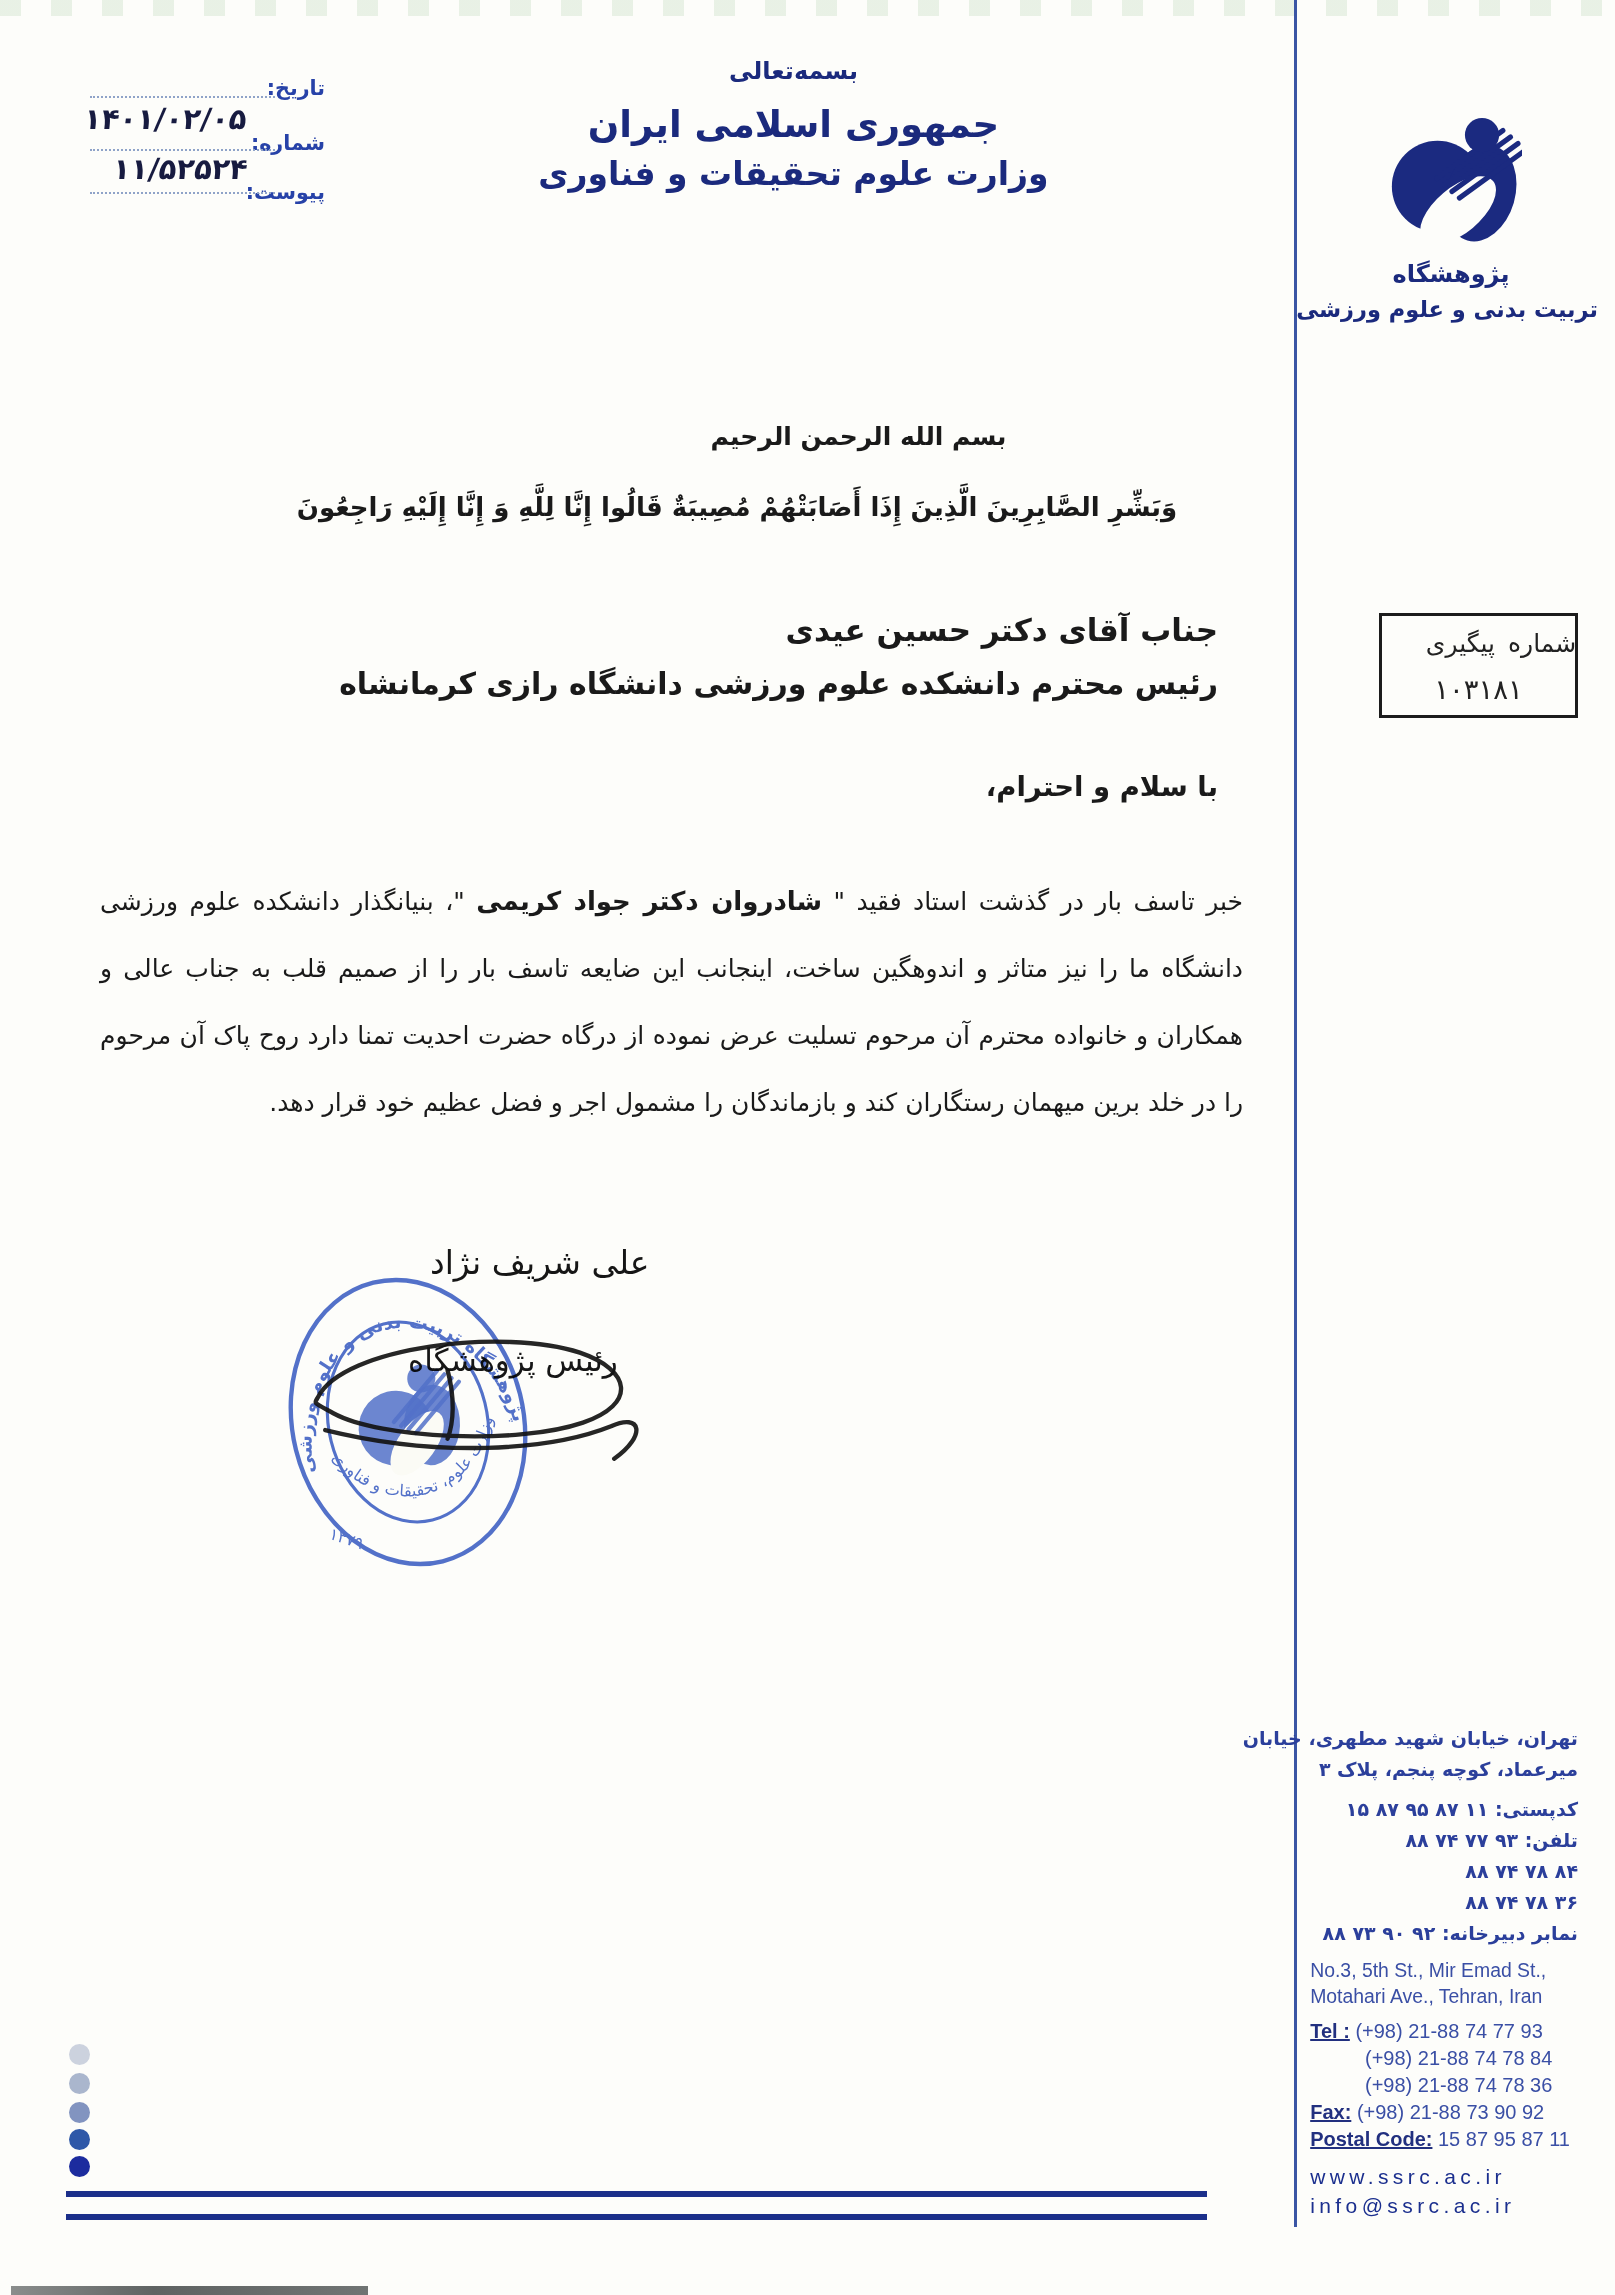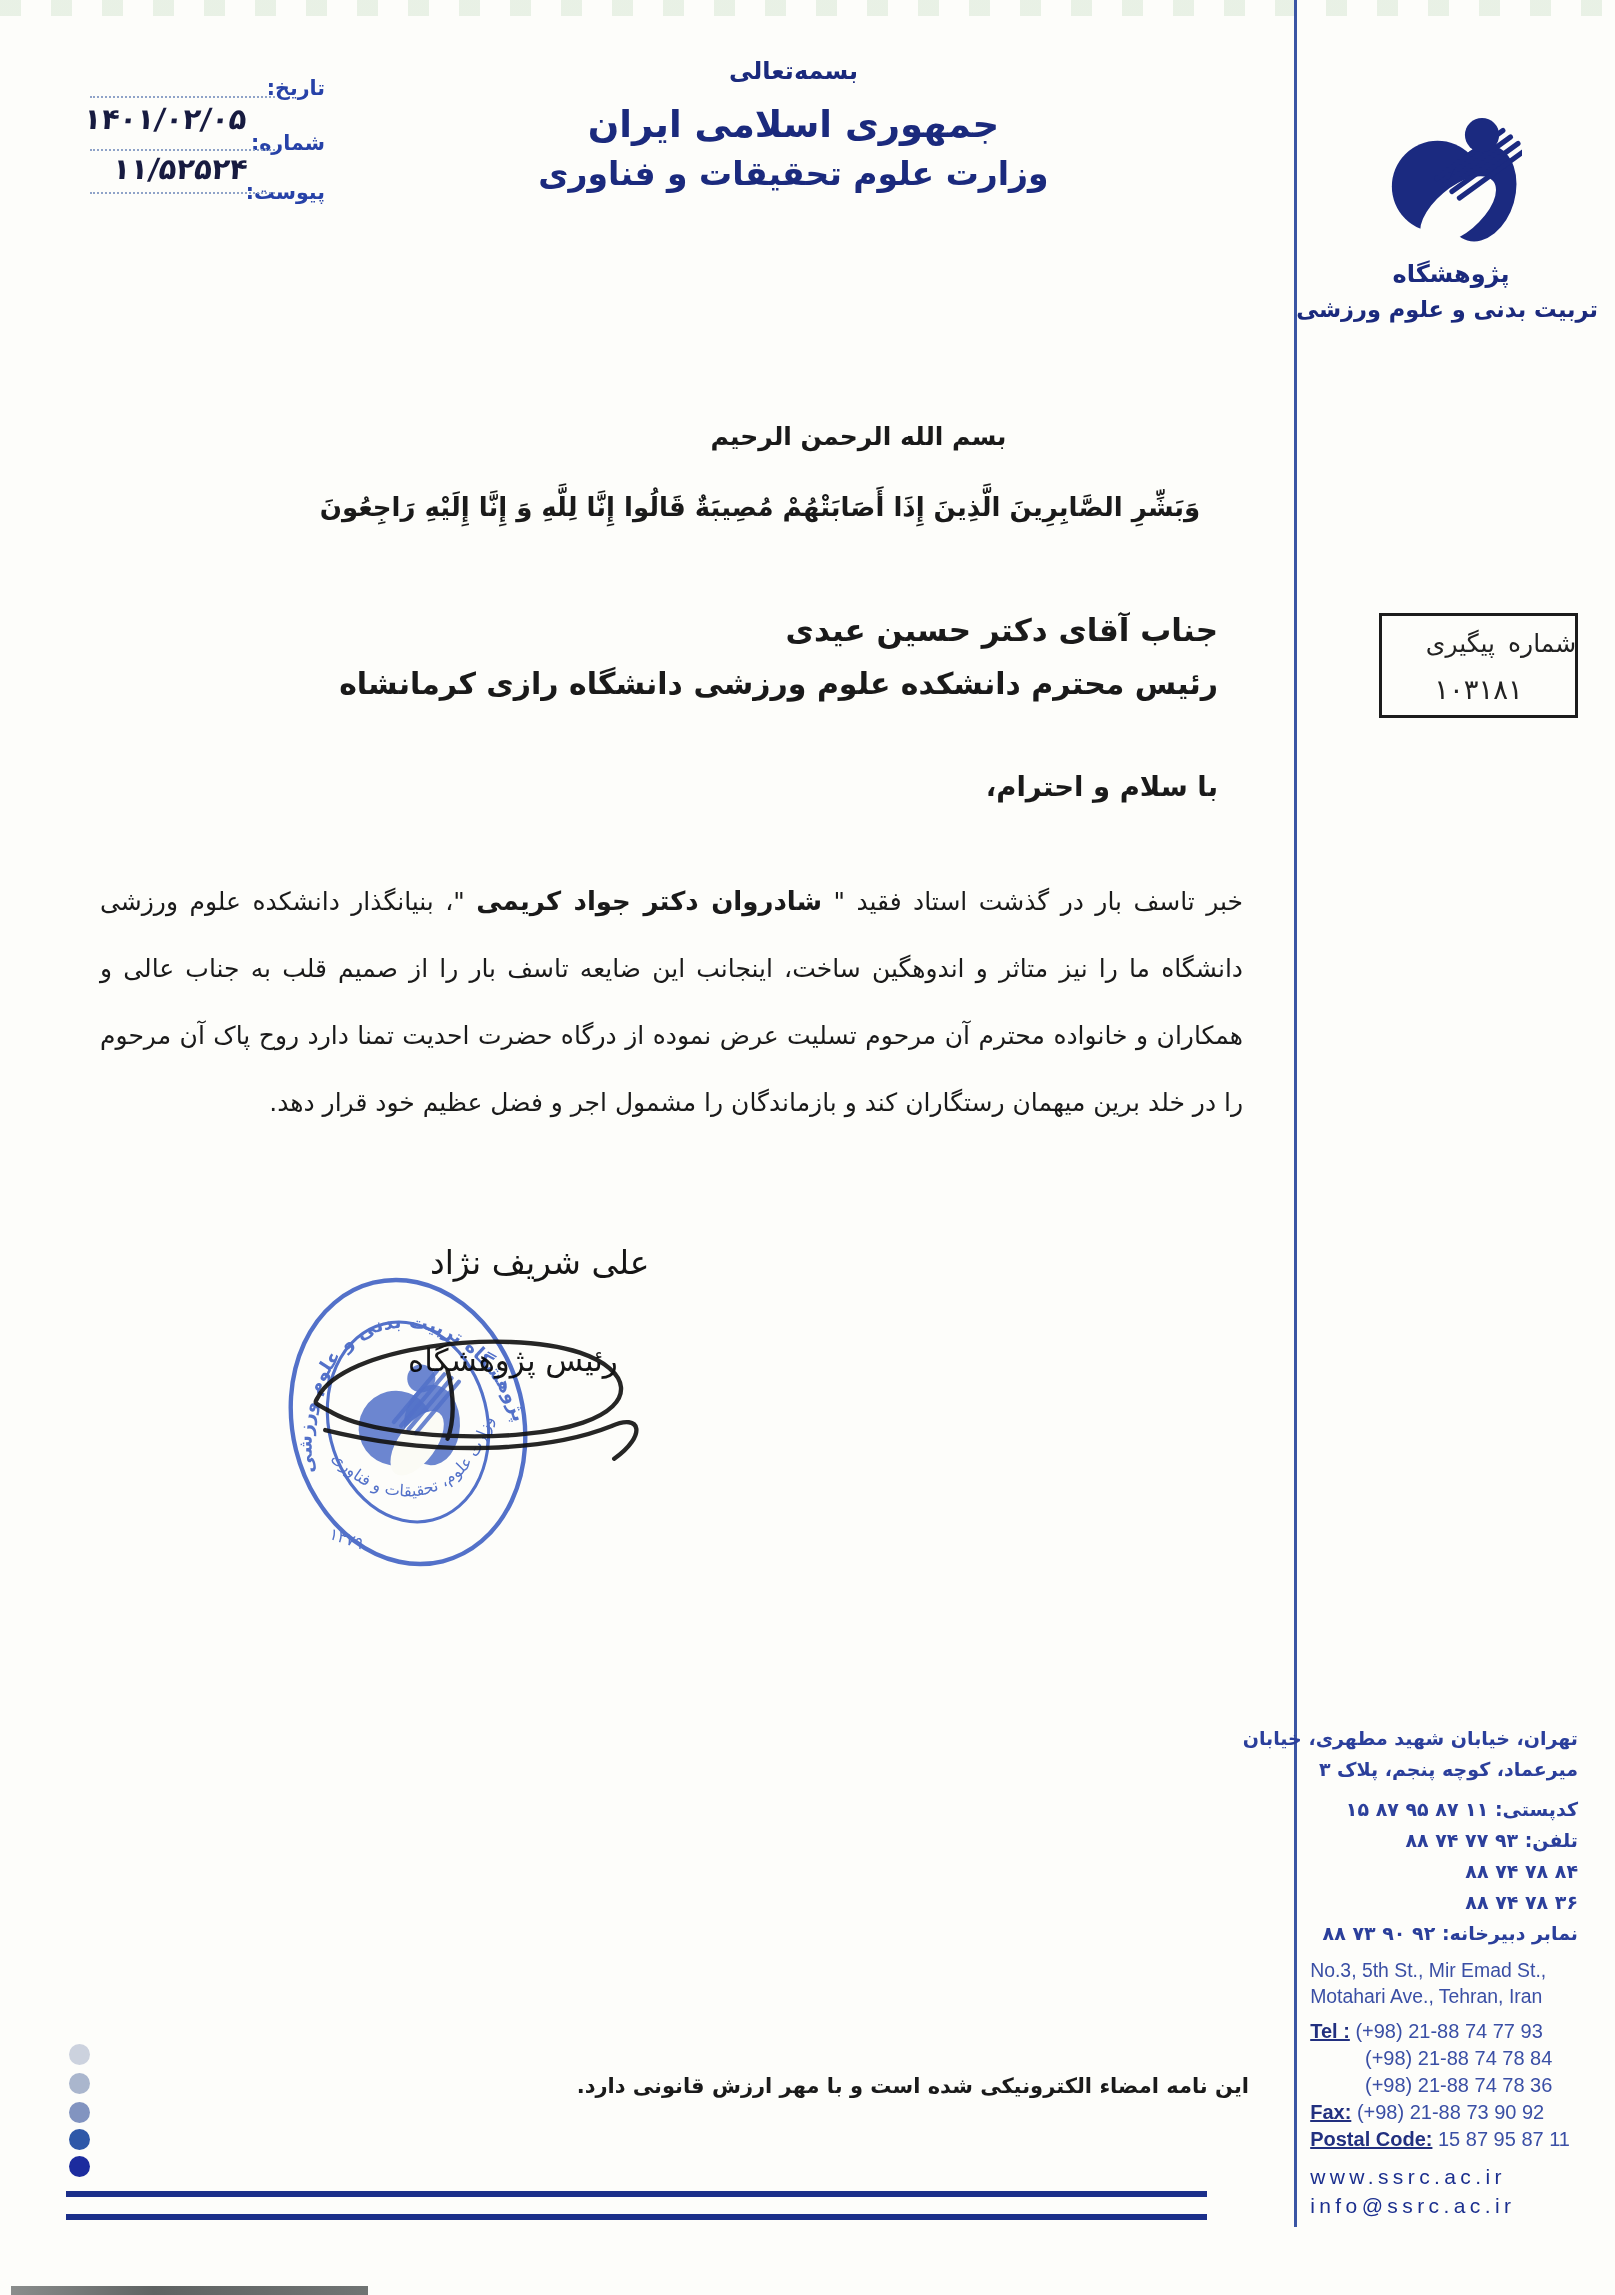--- a/index.html
+++ b/index.html
@@ -43,21 +43,21 @@
   .track-box {
     left:1379px; top:613px; width:199px; height:105px;
     border:3.1px solid #1c1c1c; box-sizing:border-box; padding:12.5px 5px 0 5px;
     color:#222;
   }
   .track-label { text-align:right; font-size:25px; word-spacing:5px; margin-right:-6.2px; white-space:nowrap; }
   .track-value { text-align:center; font-size:27.5px; letter-spacing:7.5px; margin-top:15px; }
 
   
   .bismillah { left:671px; top:422px; width:375px; text-align:center; font-size:25px; font-weight:bold; white-space:nowrap; }
-  .verse     { left:201px;  top:492px; width:1118px; text-align:center; font-size:26px; font-weight:bold; white-space:nowrap; }
+  .verse     { left:178px;  top:492px; width:1118px; text-align:center; font-size:26px; font-weight:bold; white-space:nowrap; }
   .addr      { right:397px; top:612px; text-align:right; }
   .addr .name  { font-size:31px; font-weight:bold; margin-bottom:17.5px; white-space:nowrap; }
   .addr .title { font-size:30px; font-weight:bold; white-space:nowrap; }
   .salutation  { right:397px; top:770px; font-size:27.5px; font-weight:bold; white-space:nowrap; }
   .body-par {
     left:100px; top:843px; width:1143px;
     font-size:25px; line-height:67px; text-align:justify;
   }
   .body-par b { font-size:26px; }
 
@@ -203,21 +203,20 @@
     <div class="en en-tel"><span class="lbl">Tel :</span> <span>(+98) 21-88 74 77 93</span></div>
     <div class="en en-tel cont">(+98) 21-88 74 78 84</div>
     <div class="en en-tel cont">(+98) 21-88 74 78 36</div>
     <div class="en en-tel"><span class="lbl">Fax:</span> <span>(+98) 21-88 73 90 92</span></div>
     <div class="en en-tel"><span class="lbl">Postal Code:</span> <span>15 87 95 87 11</span></div>
     <div class="gap"></div>
     <div class="en web">www.ssrc.ac.ir</div>
     <div class="en web">info@ssrc.ac.ir</div>
   </div>
 
-  <div class="abs esign-note">این نامه امضاء الکترونیکی شده است و با مهر ارزش قانونی دارد.</div>
 
   <div class="abs dot" style="top: 2044px; background-color: rgb(204, 210, 222);"></div>
   <div class="abs dot" style="top: 2073px; background-color: rgb(170, 182, 205);"></div>
   <div class="abs dot" style="top: 2102px; background-color: rgb(130, 148, 192);"></div>
   <div class="abs dot" style="top: 2129px; background-color: rgb(46, 88, 168);"></div>
   <div class="abs dot" style="top: 2156px; background-color: rgb(28, 44, 158);"></div>
 
   <div class="abs hline" style="top:2191px"></div>
   <div class="abs hline" style="top:2214px"></div>
   <div class="abs bottom-bar"></div>

